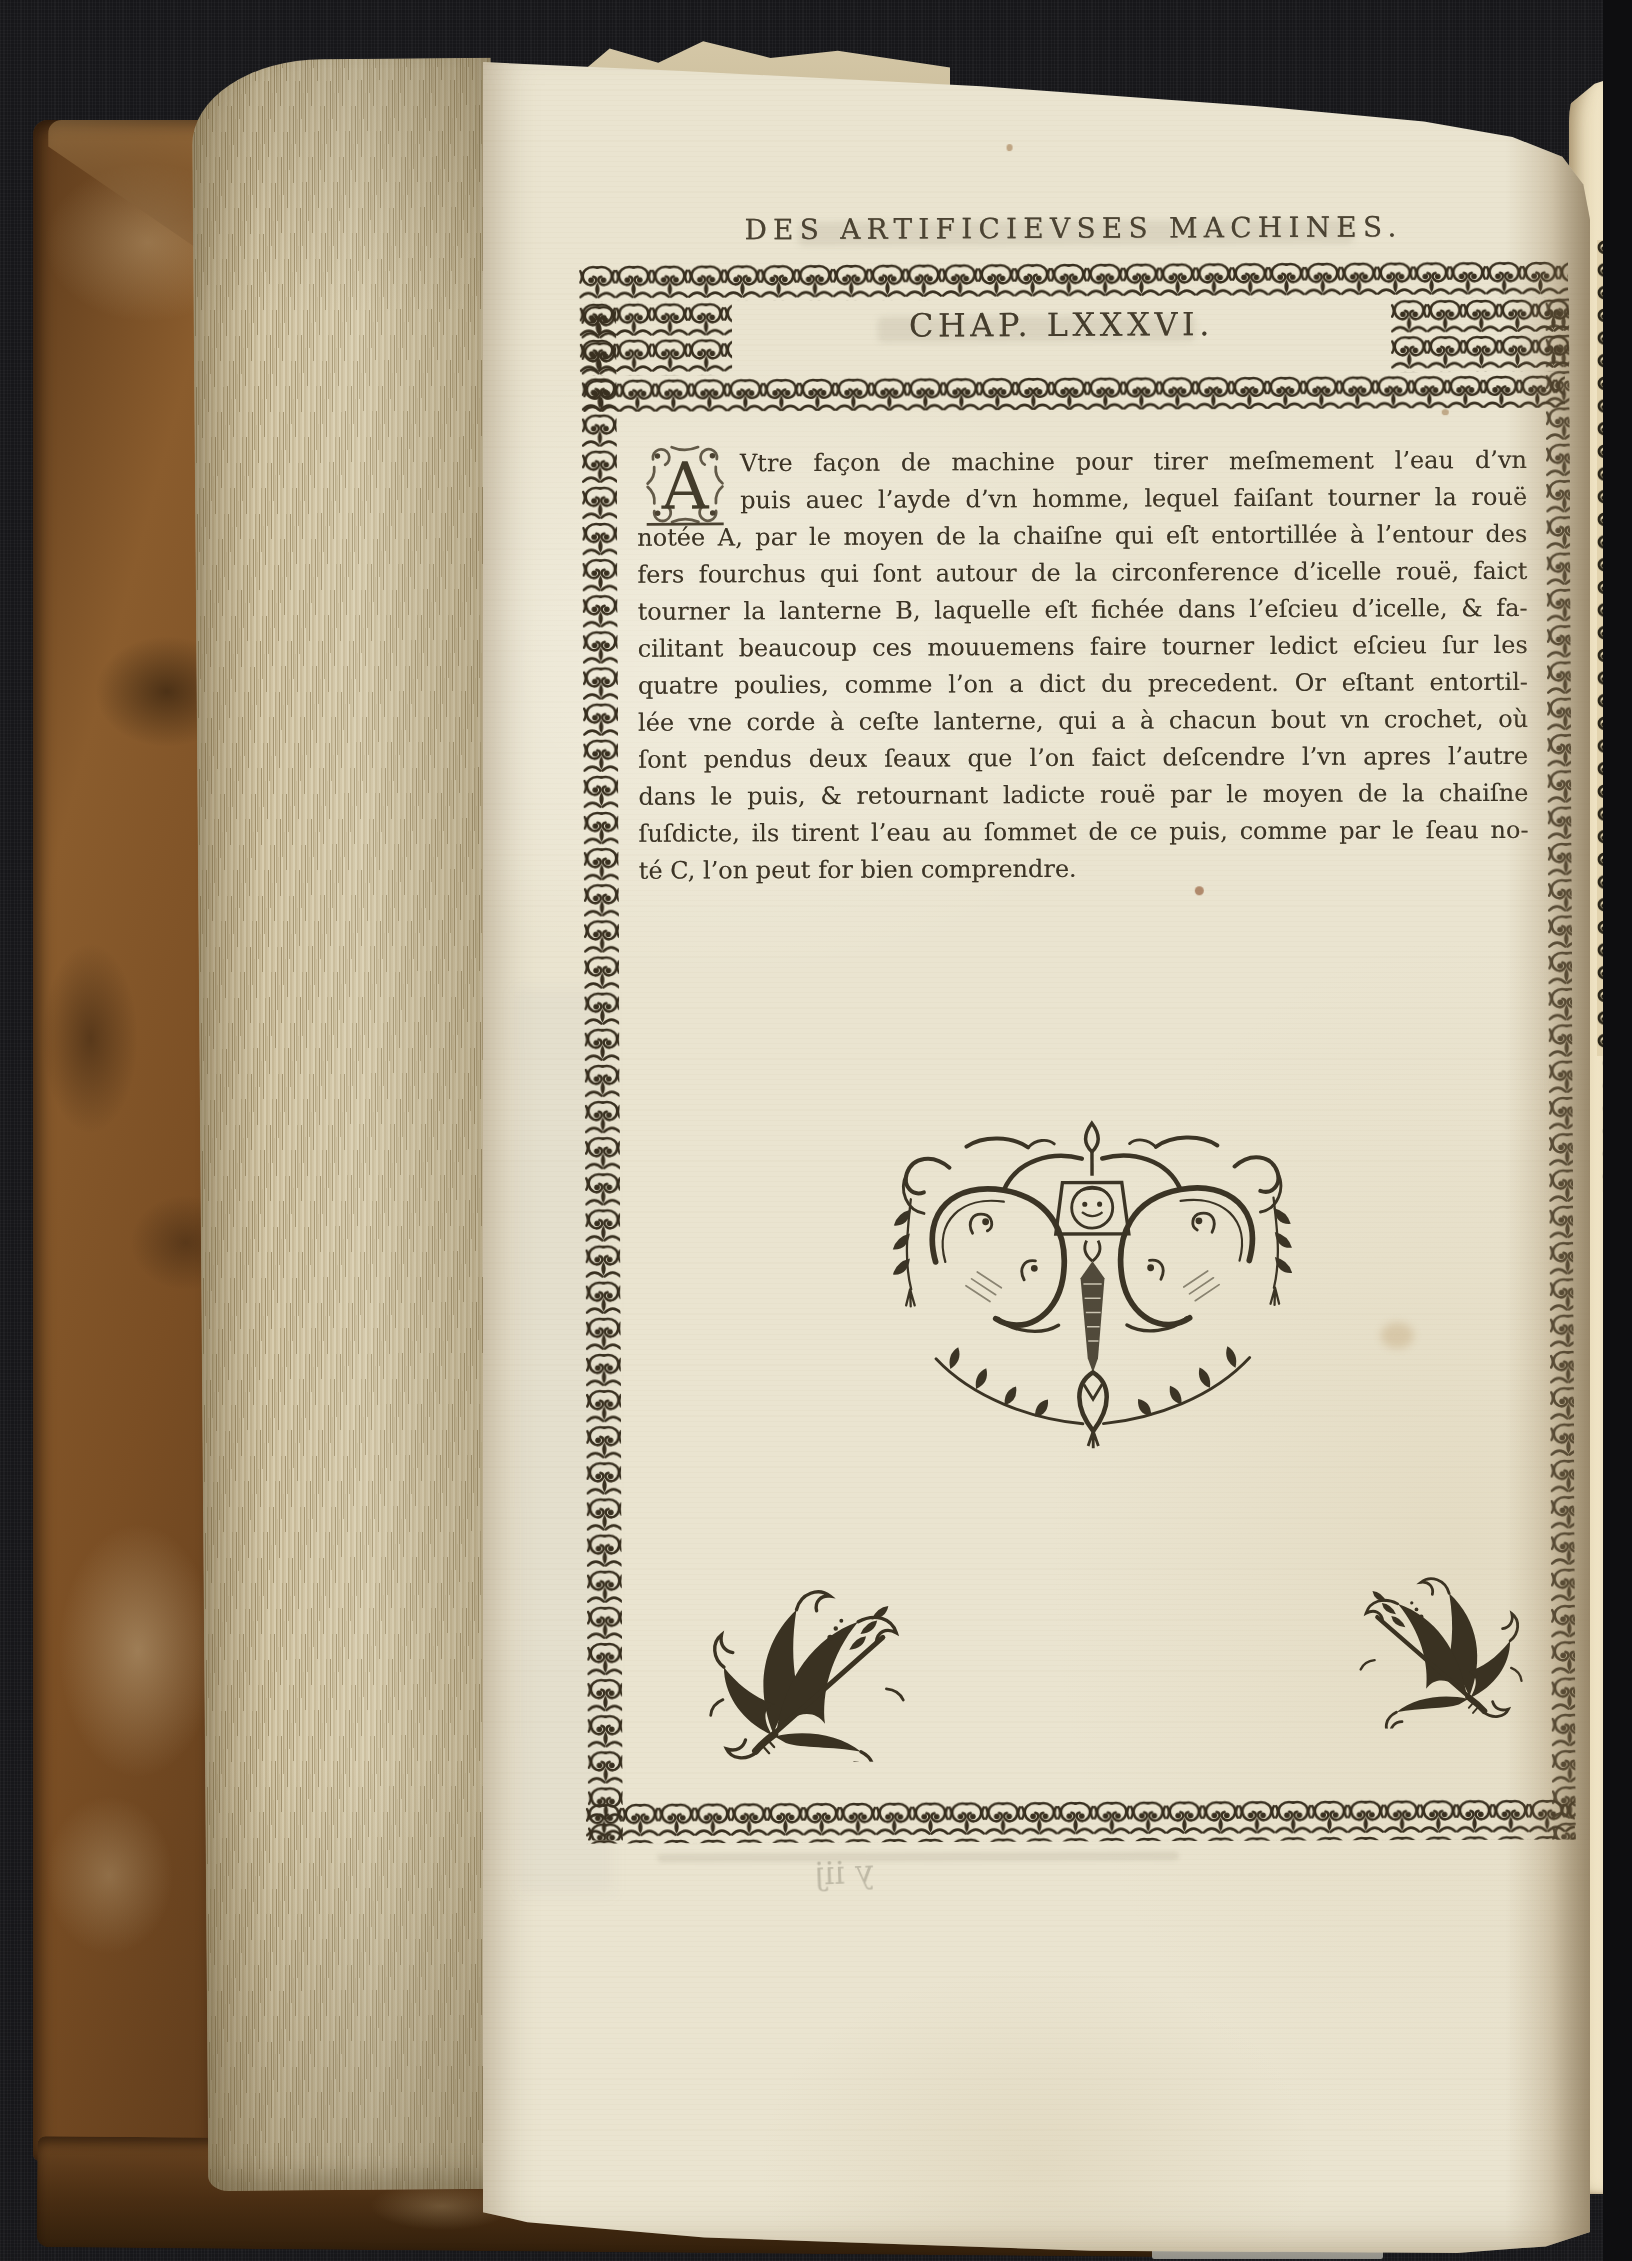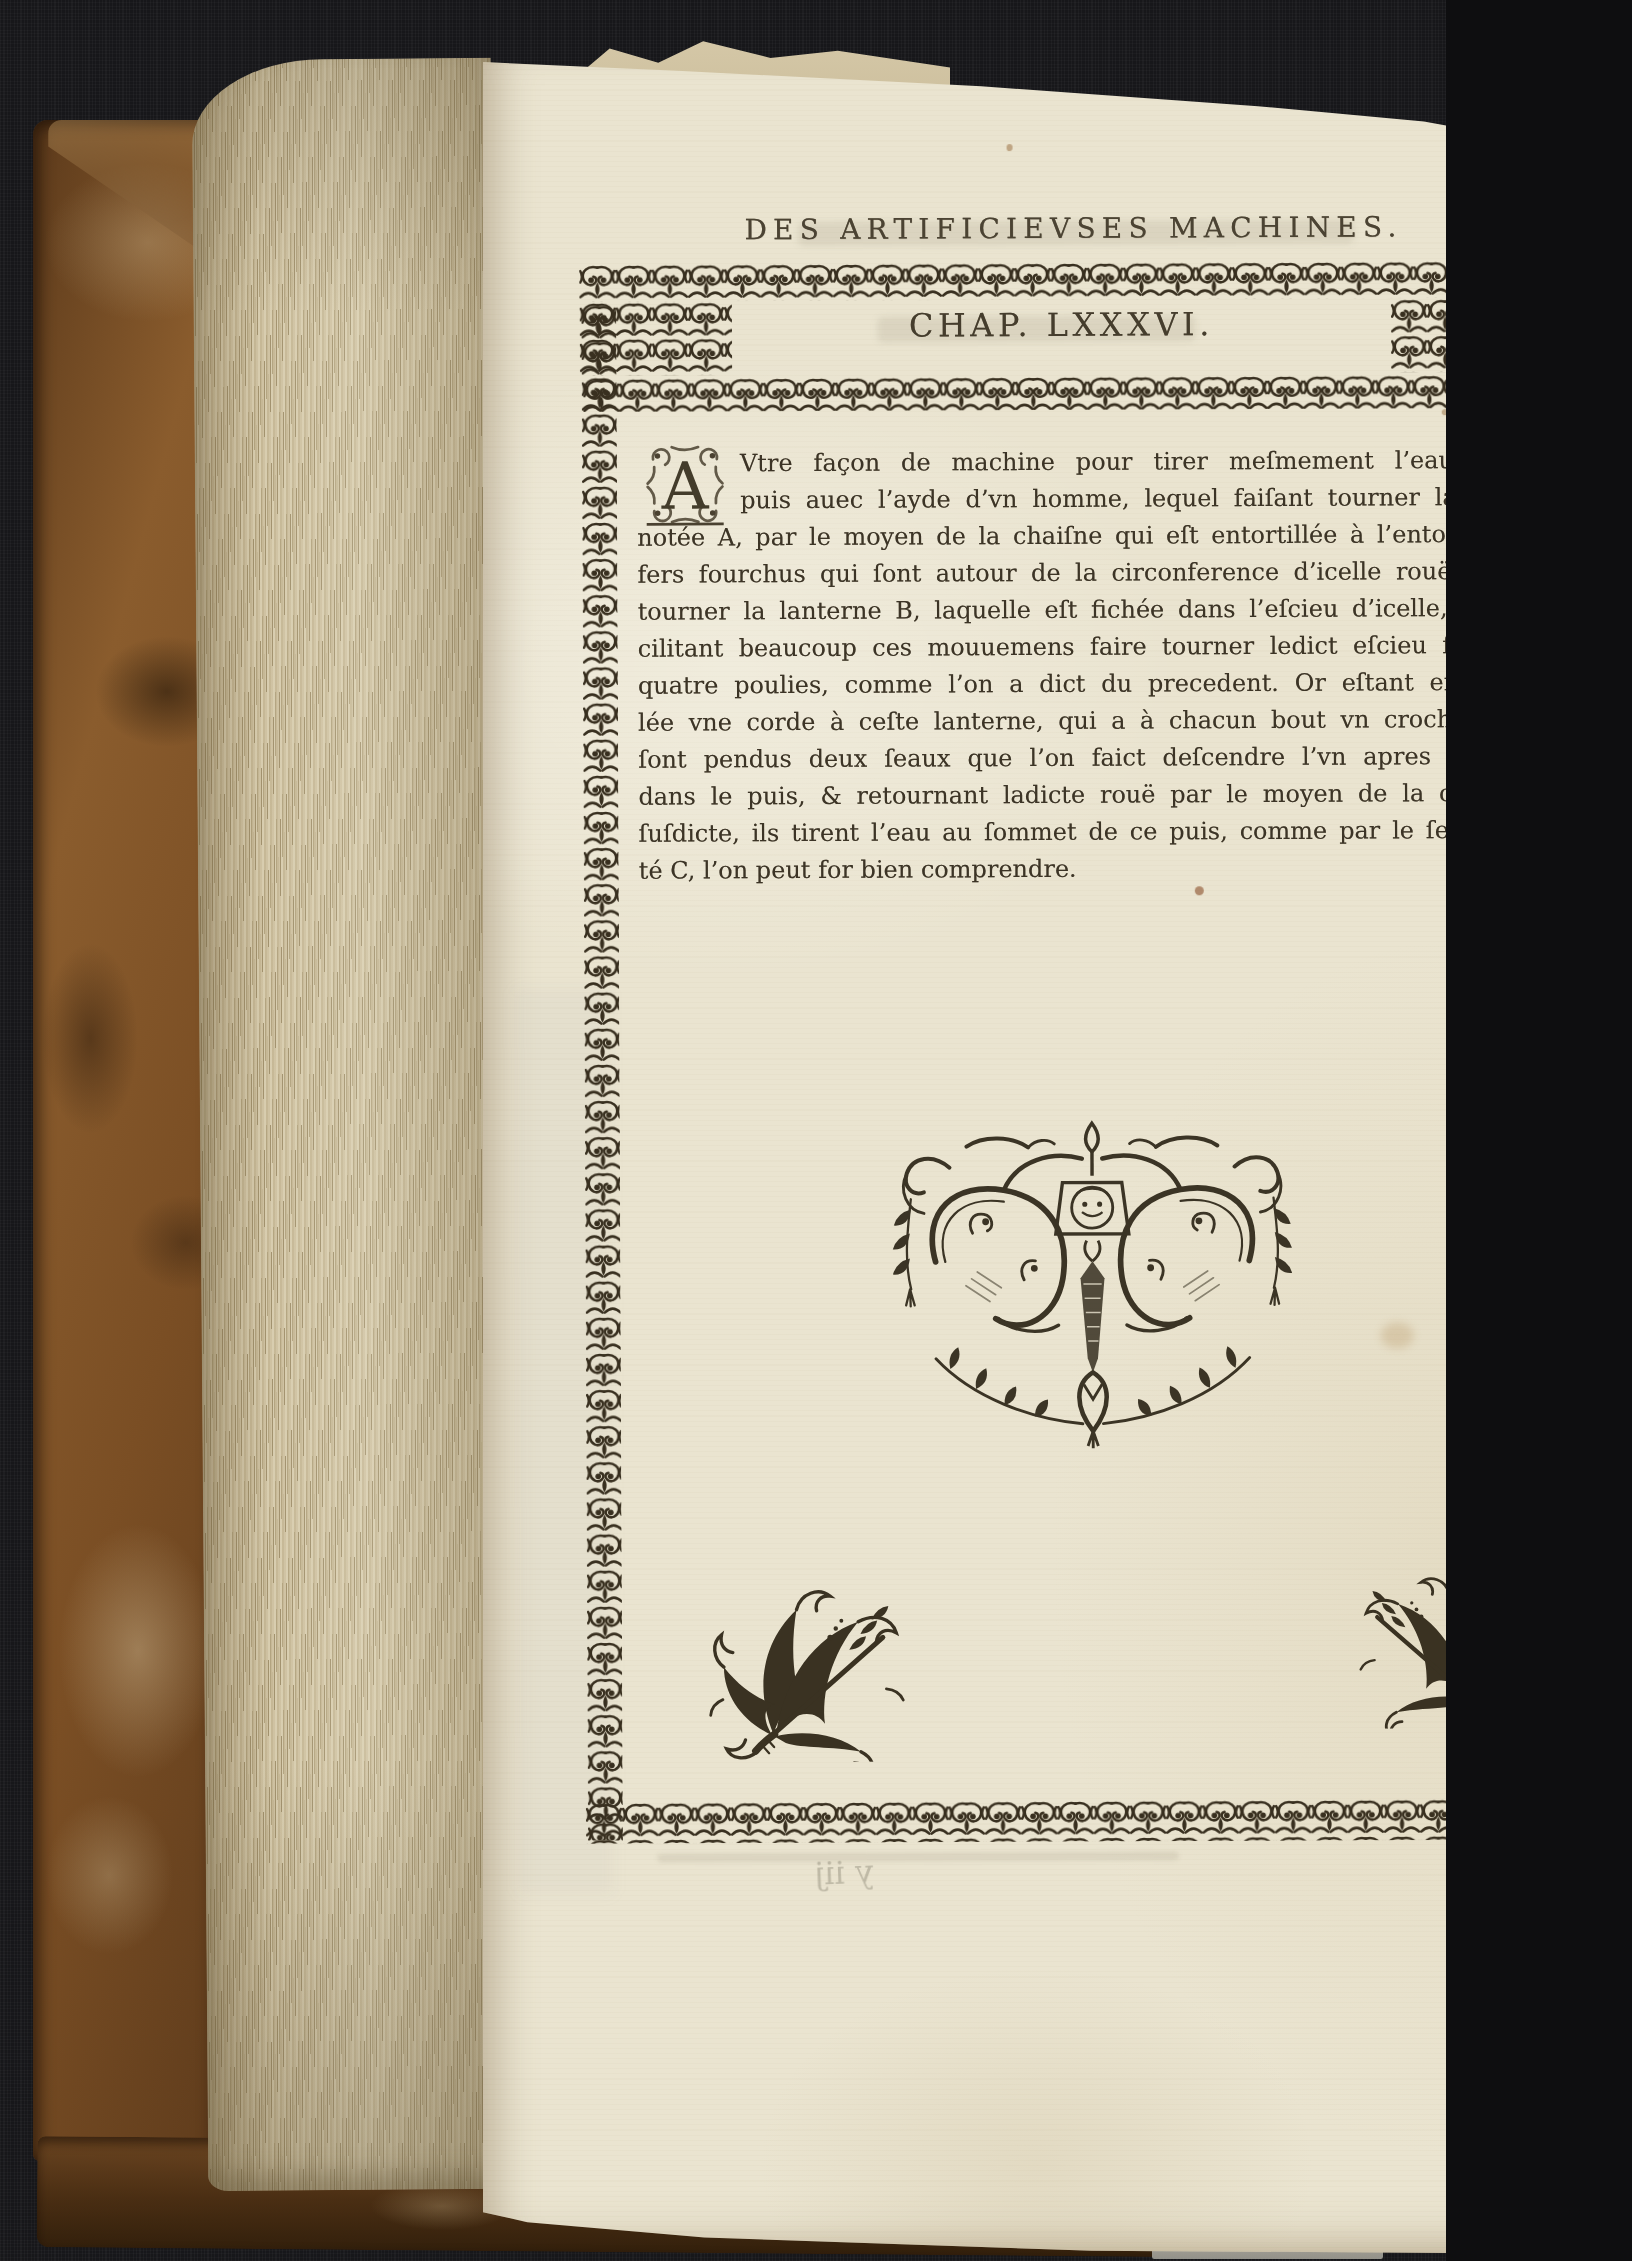--- a/index.html
+++ b/index.html
@@ -1,16 +1,16 @@
 <!DOCTYPE html>
 <html style="font-size:9px"><head>
 <meta charset="utf-8">
 <style>
   html,body{margin:0;padding:0;background:#0e0e10;}
-  #scene{position:relative;width:1446px;height:2261px;overflow:hidden;
+  #scene{position:relative;width:1603px;height:2261px;overflow:hidden;
     background-color:#17171a;
     background-image:
       repeating-linear-gradient(90deg, rgba(255,255,255,.030) 0 1.1px, transparent 1.1px 3.4px),
       repeating-linear-gradient(0deg,  rgba(255,255,255,.024) 0 1.1px, transparent 1.1px 3.4px);
     font-family:"DejaVu Serif", "Liberation Serif", serif;}
 
   
   .leather{position:absolute;left:33px;top:120px;width:191px;height:2041px;z-index:2;
     background:
       radial-gradient(147px 113px at 60% 6%, rgba(220,200,160,.30), transparent 70%),

